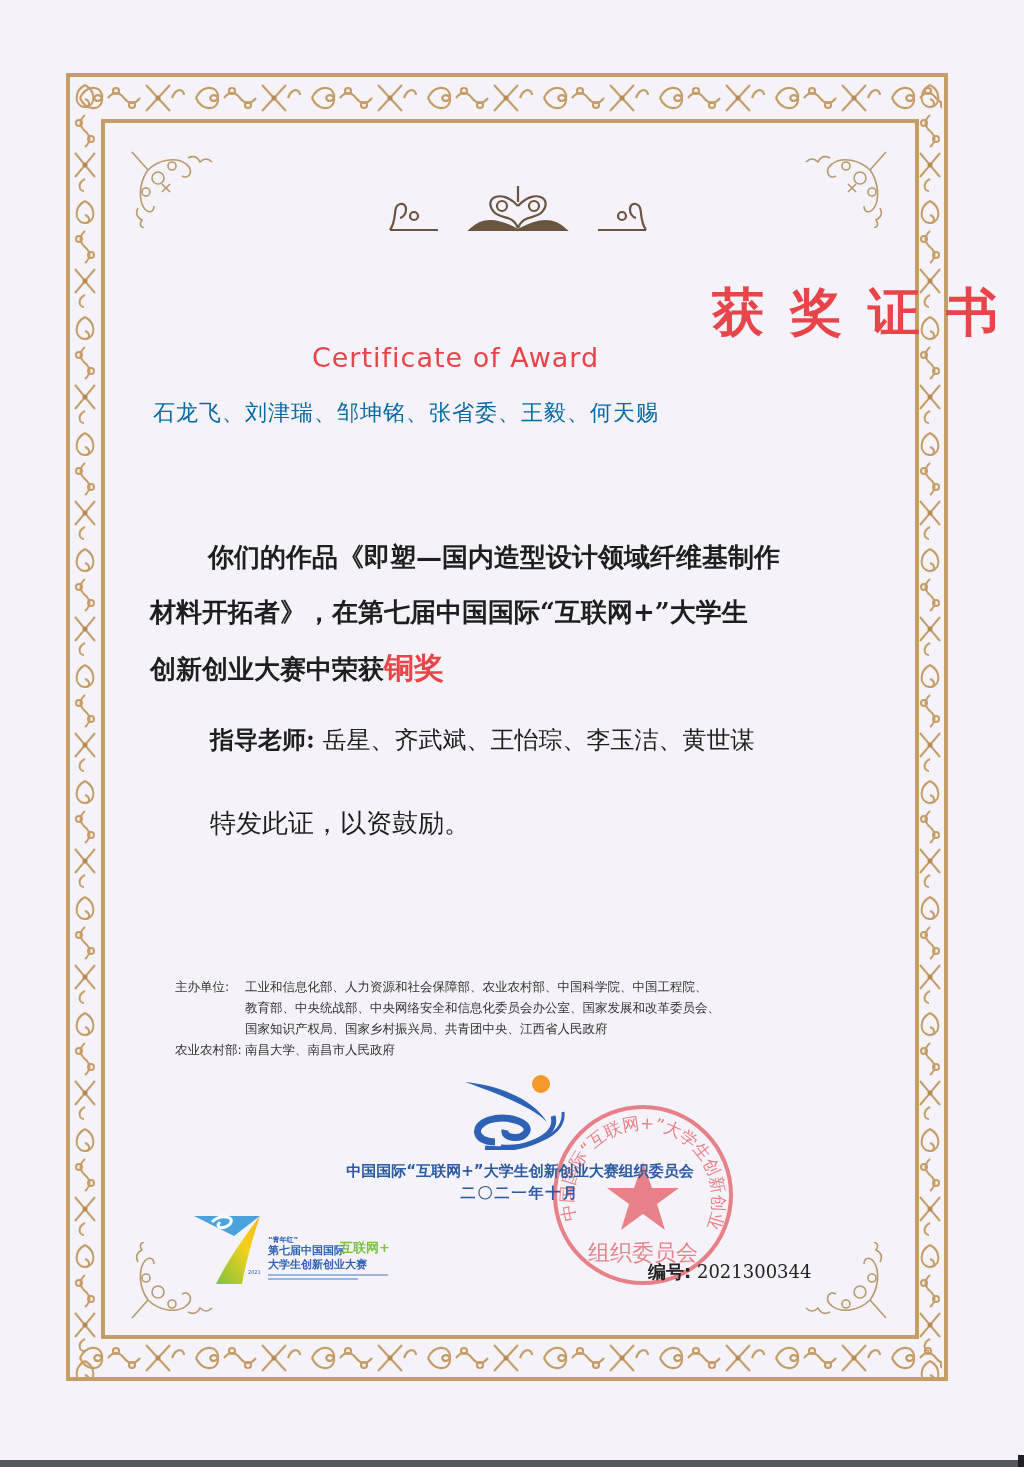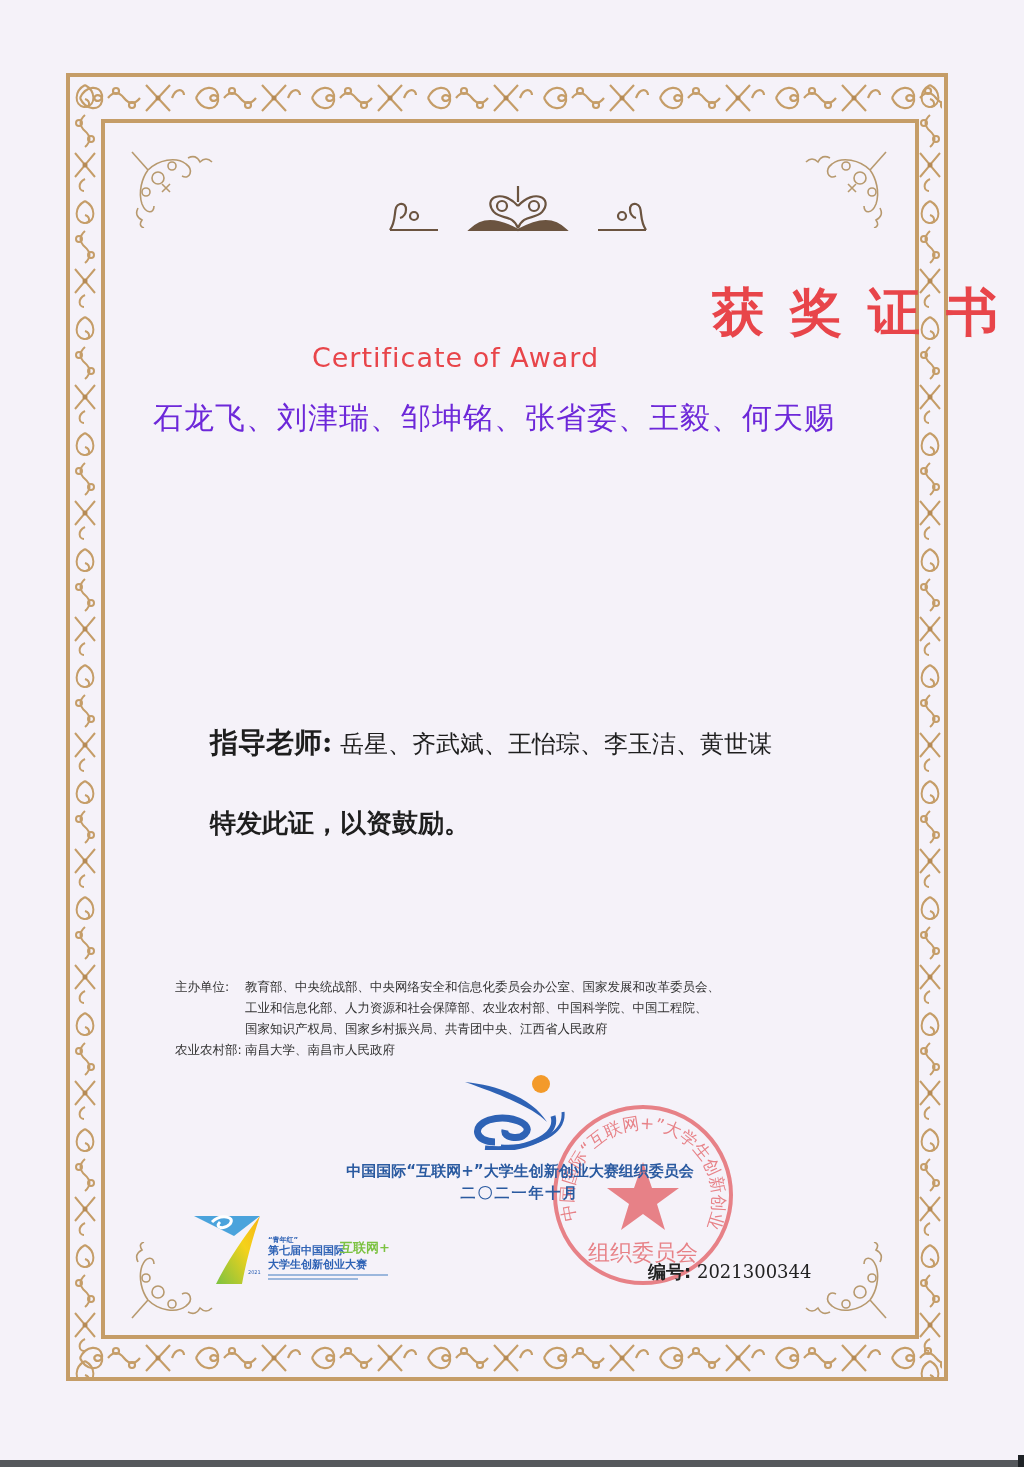--- a/index.html
+++ b/index.html
@@ -33,37 +33,37 @@
   .title-cn {
     position: absolute; left: 0; width: 1024px; top: 278px; text-align: right;
     color: #e8454a; font-family: "DejaVu Serif", serif; font-weight: bold;
     font-size: 52px; letter-spacing: 26px; padding-left: 20px; box-sizing: border-box;
   }
   .title-en {
     position: absolute; left: 0; width: 911px; top: 342px; text-align: center;
     color: #e8454a; font-family: "DejaVu Sans", sans-serif; font-size: 27px; letter-spacing: 1px;
   }
   .recipients {
-    position: absolute; left: 153px; top: 398px; font-size: 30px; color: #6d28d9;
+    position: absolute; left: 153px; top: 398px; font-size: 22px; color: #0369a1;
     font-family: "DejaVu Serif", serif; letter-spacing: 1px;
   }
   .body-text {
     position: absolute; left: 150px; top: 530px; width: 730px;
     font-size: 26px; line-height: 55px; color: #1e1e1e; font-weight: bold;
     font-family: "DejaVu Serif", serif;
   }
   .body-text p { margin: 0; }
   .indent { padding-left: 58px; }
   .award { color: #e8454a; font-size: 30px; }
   .advisors {
     position: absolute; left: 210px; top: 724px; font-size: 24px; color: #1e1e1e;
   }
-  .advisors .lbl { font-weight: bold; font-size: 28px; }
+  .advisors .lbl { font-weight: bold; font-size: 24px; }
   .closing {
-    position: absolute; left: 210px; top: 806px; font-size: 26px; font-weight: bold; color: #1e1e1e;
+    position: absolute; left: 210px; top: 806px; font-size: 26px; font-weight: normal; color: #1e1e1e;
   }
   .org-block {
     position: absolute; left: 175px; top: 976px; width: 660px;
     font-family: "DejaVu Sans", sans-serif; font-size: 12.5px; line-height: 21px; color: #333;
   }
   .org-row { display: flex; }
   .org-row .k { width: 70px; flex: none; }
   .org-row .v { flex: 1; }
 
   .logo-main { position: absolute; left: 455px; top: 1072px; width: 125px; height: 78px; }
@@ -209,34 +209,39 @@
       <circle cx="156" cy="28" r="5"></circle>
       <path d="M92 52 C 104 40, 118 40, 140 52 C 162 40, 176 40, 188 52 Z" fill="#6b5440"></path>
     </g>
   </svg>
 
   <div class="title-cn">获奖证书</div>
   <div class="title-en">Certificate of Award</div>
 
   <div class="recipients">石龙飞、刘津瑞、邹坤铭、张省委、王毅、何天赐</div>
 
+  <div class="body-text">
+    <p class="indent">你们的作品《即塑—国内造型设计领域纤维基制作</p>
+    <p>材料开拓者》，在第七届中国国际“互联网+”大学生</p>
+    <p><span>创新创业大赛中荣获</span><span class="award">铜奖</span></p>
+  </div>
 
   <div class="advisors">
     <span class="lbl">指导老师:</span>
     <span>岳星、齐武斌、王怡琮、李玉洁、黄世谋</span>
   </div>
 
   <div class="closing">特发此证，以资鼓励。</div>
 
   <div class="org-block">
     <div class="org-row">
       <span class="k">主办单位:</span>
       <span class="v">
+        <div>工业和信息化部、人力资源和社会保障部、农业农村部、中国科学院、中国工程院、</div>
         <div>教育部、中央统战部、中央网络安全和信息化委员会办公室、国家发展和改革委员会、</div>
-        <div>工业和信息化部、人力资源和社会保障部、农业农村部、中国科学院、中国工程院、</div>
         <div>国家知识产权局、国家乡村振兴局、共青团中央、江西省人民政府</div>
       </span>
     </div>
     <div class="org-row">
       <span class="k">农业农村部:</span>
       <span class="v">南昌大学、南昌市人民政府</span>
     </div>
   </div>
 
   <svg class="logo-main" viewBox="0 0 125 78">

